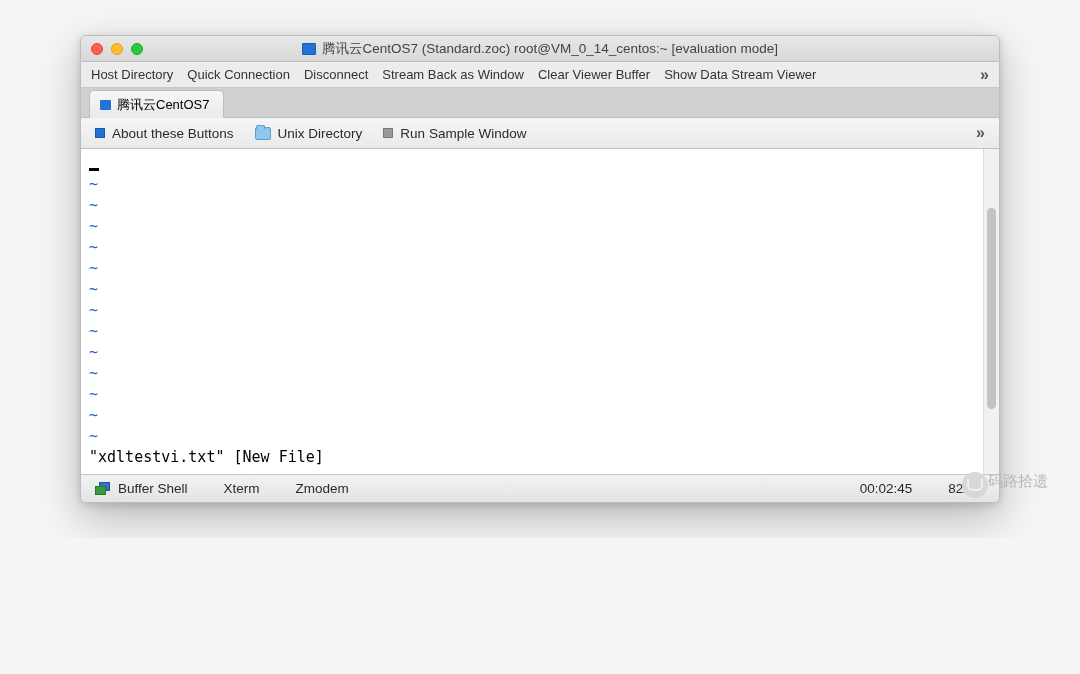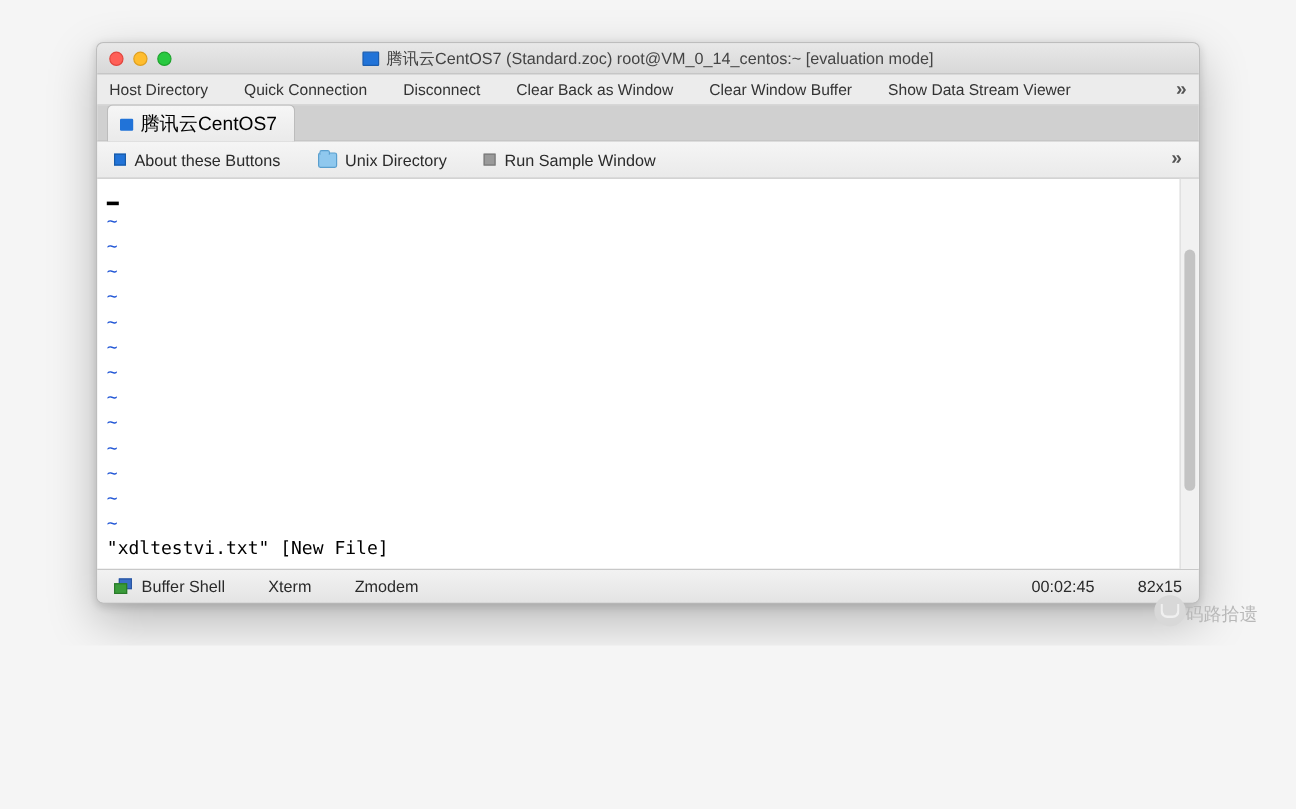--- a/index.html
+++ b/index.html
@@ -37,50 +37,50 @@
       pointer-events: none;
     }
     .title-icon {
       width: 14px; height: 12px; background: #2173d8; border: 1px solid #1b5daf; border-radius: 1px;
     }
     .title-text { font-size: 13.5px; color: #444; }
     .menubar {
       height: 26px;
       background: #ececec;
       display: flex; align-items: center;
-      padding: 0 10px; gap: 30px;
+      padding: 0 10px; gap: 14px;
       border-bottom: 1px solid #c8c8c8;
       font-size: 13px; color: #333;
     }
     .menubar span { cursor: pointer; }
     .menubar .overflow { margin-left: auto; font-weight: bold; font-size: 16px; color: #555;}
     .tabstrip {
       background: #d0d0d0;
       display: flex; align-items: flex-end;
       height: 30px;
       padding: 0 0 0 8px;
       border-bottom: 1px solid #c0c0c0;
     }
     .tab {
       background: linear-gradient(#f6f6f6, #eaeaea);
       border: 1px solid #bcbcbc;
       border-bottom: none;
       border-radius: 5px 5px 0 0;
       padding: 5px 14px 4px 10px;
       display: flex; align-items: center; gap: 6px;
-      font-size: 16px;
+      font-size: 13px;
       margin-bottom: -1px;
     }
     .tab-icon {
       width: 11px; height: 10px; background: #2173d8; border-radius: 1px;
     }
     .quickbar {
       background: linear-gradient(#f5f5f5, #eaeaea);
       border-bottom: 1px solid #c0c0c0;
-      display: flex; align-items: center; gap: 31px;
+      display: flex; align-items: center; gap: 21px;
       padding: 6px 14px;
       font-size: 13.5px; color: #2a2a2a;
     }
     .qb-item { display: flex; align-items: center; gap: 7px; cursor: pointer; }
     .sq-icon { width: 10px; height: 10px; display: inline-block; }
     .sq-blue-fill { background: #2173d8; border: 1px solid #175aa8; }
     .sq-grey { background: #9a9a9a; border: 1px solid #7a7a7a; }
     .folder-icon {
       width: 16px; height: 13px; background: #8fc8ee; border: 1px solid #5a9fce;
       border-radius: 2px; position: relative;
@@ -130,22 +130,22 @@
     }
     .shell-icon .a { position:absolute; width:11px; height:9px; background:#3a9b3a; border:1px solid #2a7a2a; left:0; top:4px; }
     .shell-icon .b { position:absolute; width:11px; height:9px; background:#3a6fc8; border:1px solid #2a55a0; left:4px; top:0; }
     .checkbox {
       width: 15px; height: 15px; background: #3b82f6; border-radius: 3px;
       display: flex; align-items: center; justify-content: center;
     }
     .checkbox svg { width: 11px; height: 11px; }
     .status-time { margin-left: auto; }
     .watermark {
-      position: absolute; right: 32px; bottom: 16px;
-      display: flex; align-items: flex-end; gap: 0;
+      position: absolute; right: 32px; bottom: 40px;
+      display: flex; align-items: flex-start; gap: 0;
       color: #b8b8b8; font-size: 15px;
     }
     .wm-circle {
       width: 26px; height: 26px; border-radius: 50%; background: #d8d8d8;
       display:flex; align-items:center; justify-content:center;
     }
     .wm-circle::before{
       content:""; width:12px; height:10px; border:2px solid #f0f0f0;
       border-top:none; border-radius: 0 0 6px 6px;
     }
@@ -164,22 +164,22 @@
     <div class="title-wrap">
       <span class="title-icon"></span>
       <span class="title-text">腾讯云CentOS7 (Standard.zoc) root@VM_0_14_centos:~ [evaluation mode]</span>
     </div>
   </div>
 
   <div class="menubar">
     <span>Host Directory</span>
     <span>Quick Connection</span>
     <span>Disconnect</span>
-    <span>Clear Back as Window</span>
-    <span>Clear Window Buffer</span>
+    <span>Stream Back as Window</span>
+    <span>Clear Viewer Buffer</span>
     <span>Show Data Stream Viewer</span>
     <span class="overflow">»</span>
   </div>
 
   <div class="tabstrip">
     <div class="tab">
       <span class="tab-icon"></span>
       <span>腾讯云CentOS7</span>
     </div>
   </div>

